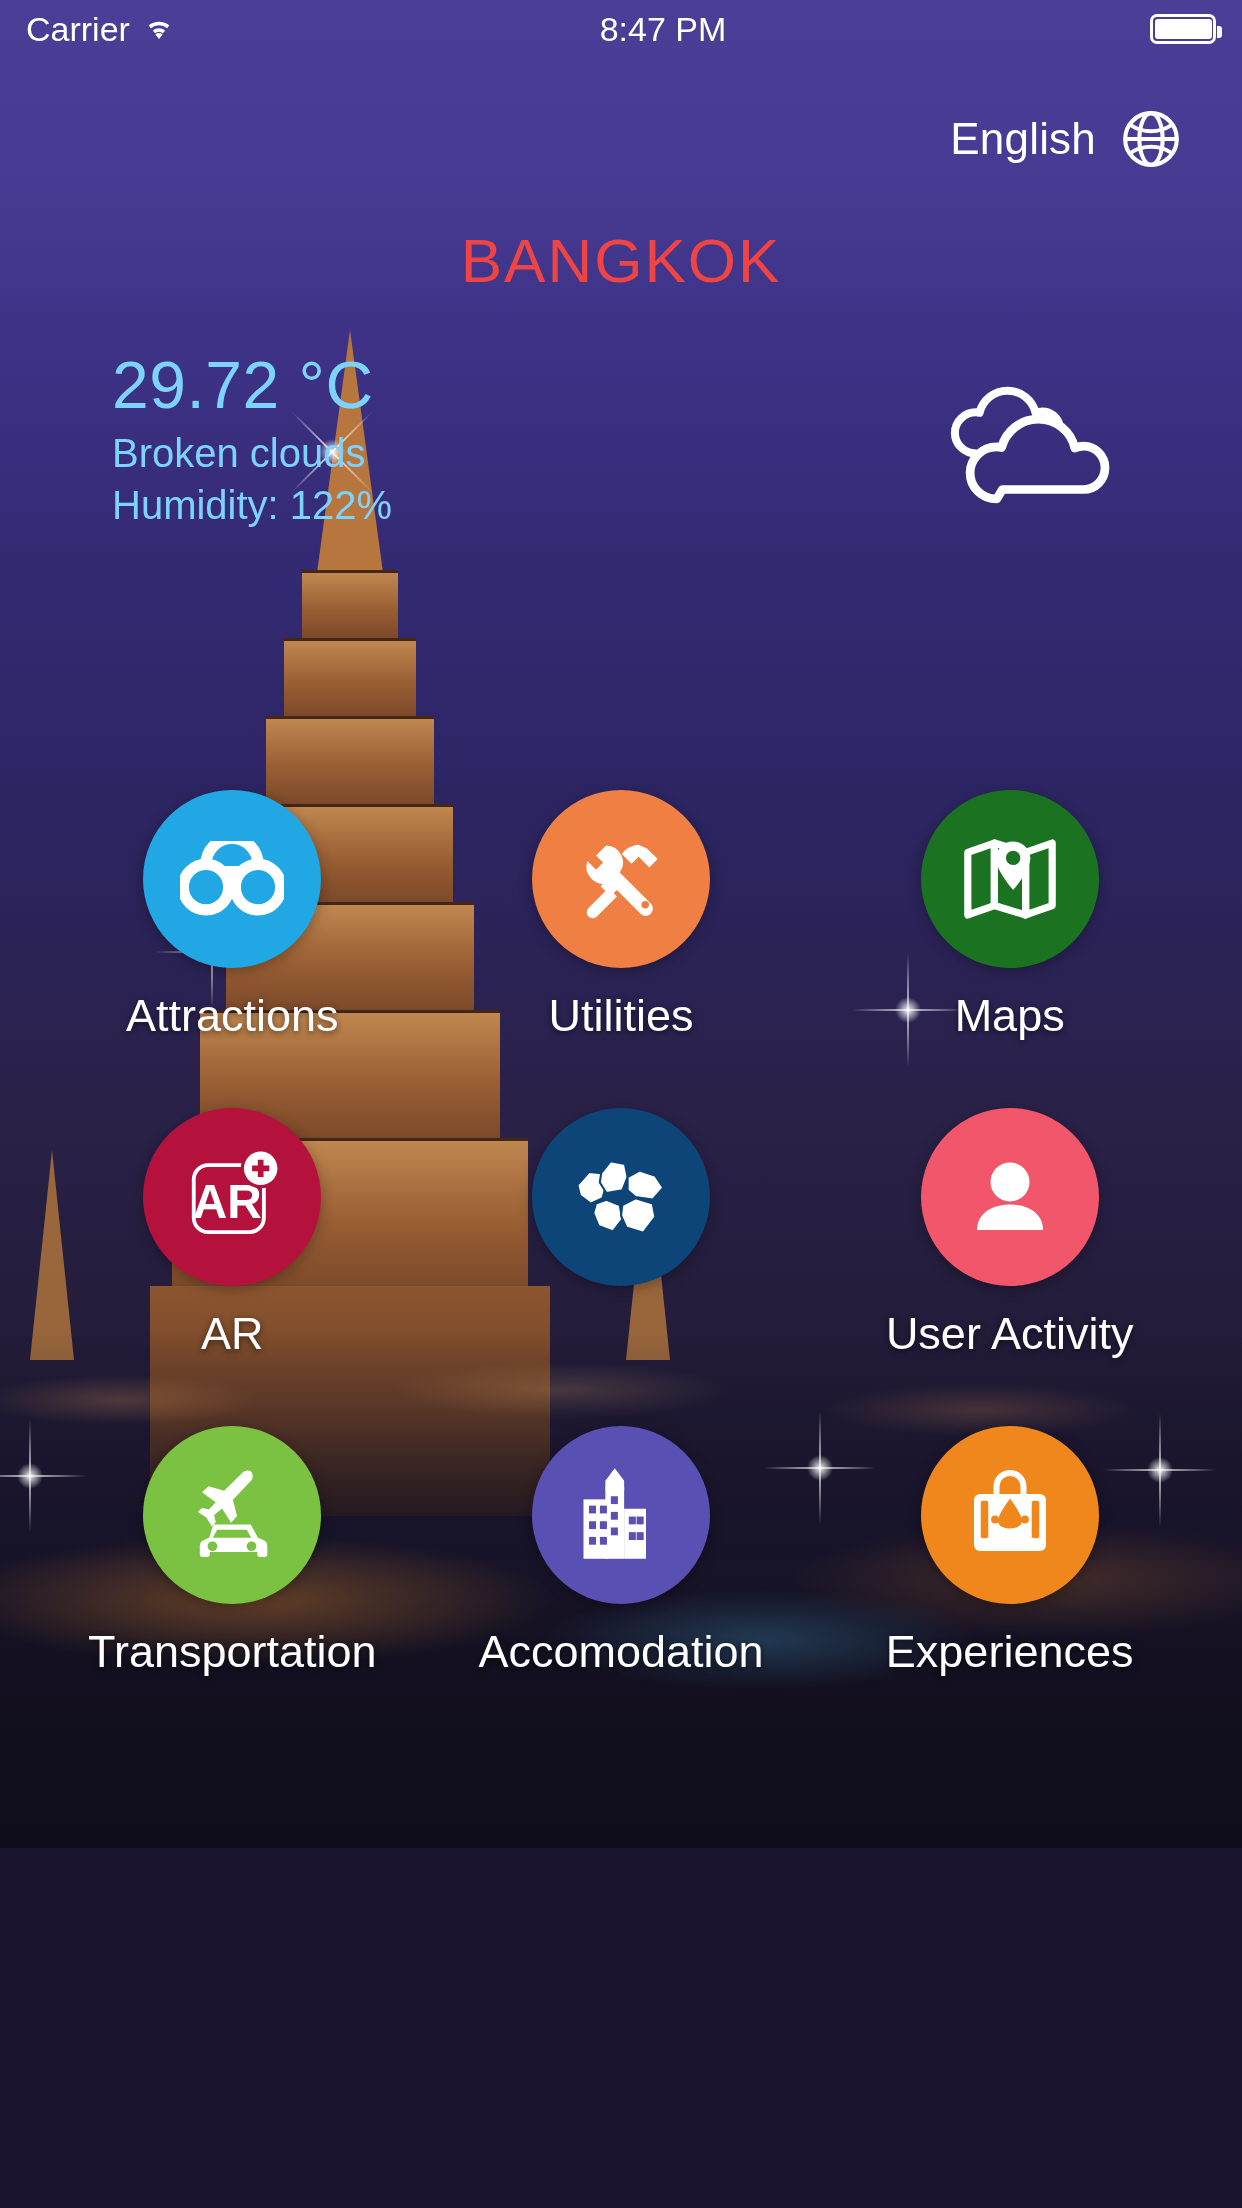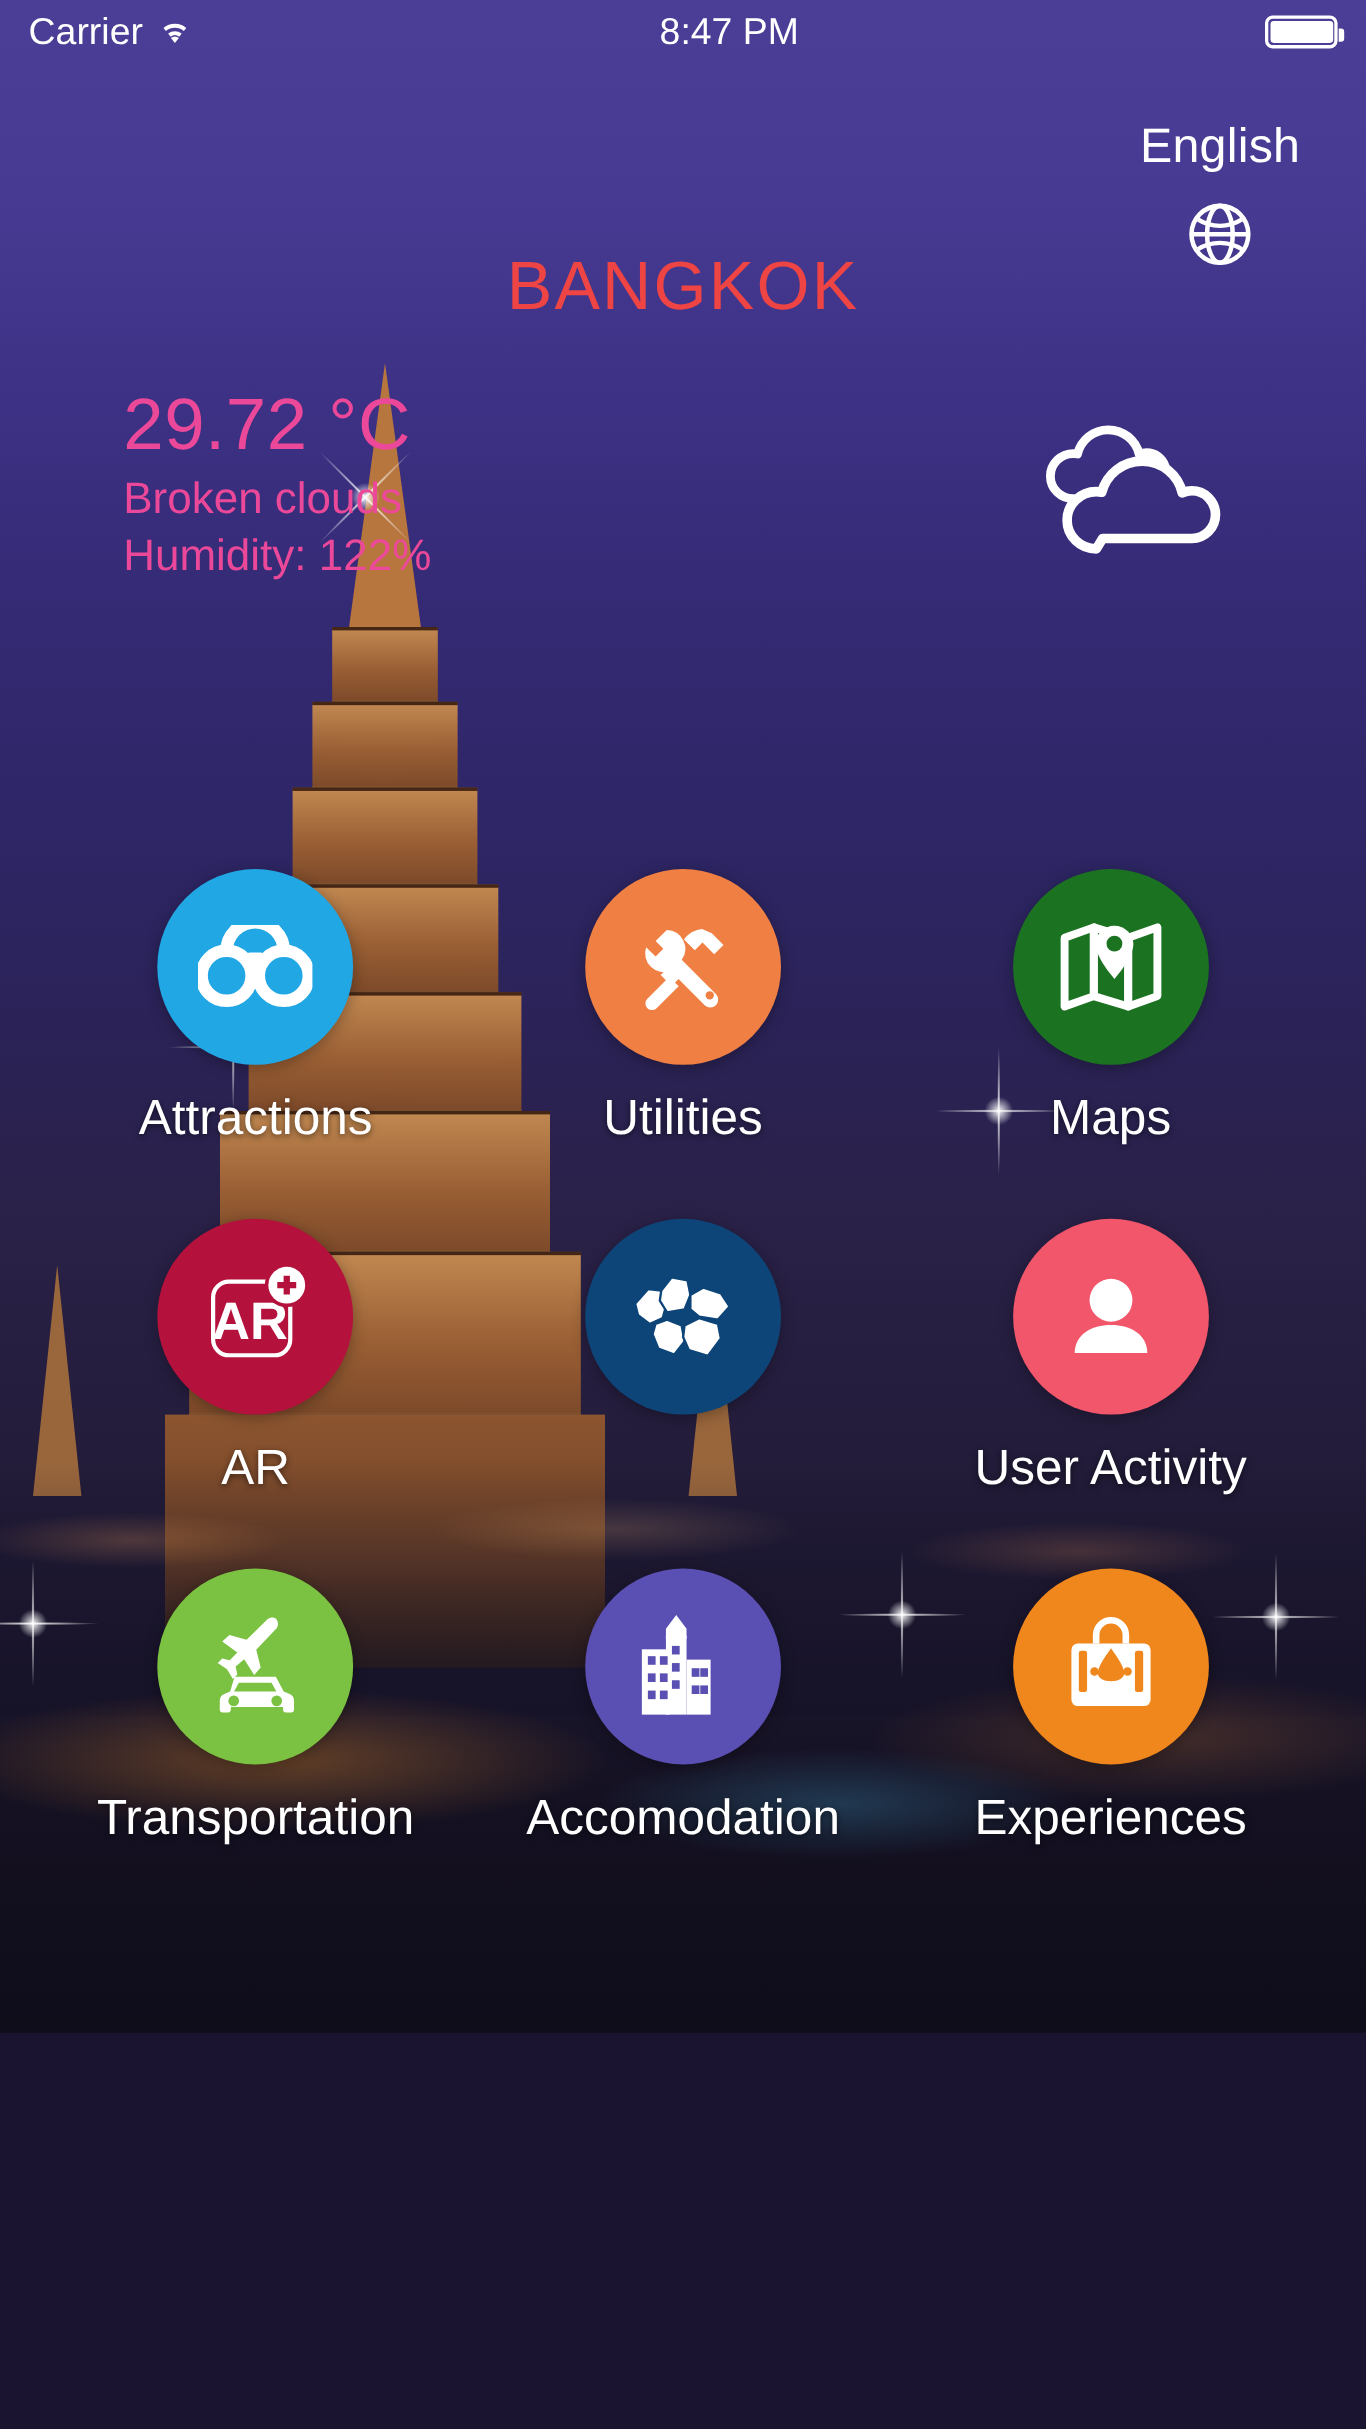--- a/index.html
+++ b/index.html
@@ -135,21 +135,20 @@
     content:""; position:absolute; right:-9px; top:9px;
     width:5px; height:12px; background:#fff; border-radius:0 3px 3px 0;
   }
   .battery .fill { position:absolute; left:2px; top:2px; bottom:2px; width:95%; background:#fff; border-radius:3px; }
 
   
   .lang-row {
     position:absolute; right:60px; top:108px;
     display:flex; align-items:center; gap:24px;
     z-index:30;
-    flex-direction:column;
   }
   .lang-label { color:#fff; font-size:44px; font-weight:400; letter-spacing:.2px; }
 
   
   .city-title {
     position:absolute; left:0; right:0; top:225px;
     text-align:center;
     color:#ef4444;
     font-size:62px;
     letter-spacing:2px;
@@ -157,21 +156,21 @@
     z-index:30;
   }
 
   
   .weather {
     position:absolute; left:0; right:0; top:350px;
     display:flex; align-items:flex-start; justify-content:space-between;
     padding:0 78px 0 112px;
     z-index:30;
   }
-  .weather-text { color:#ec4899; }
+  .weather-text { color:#7dd3fc; }
   .temp { font-size:66px; font-weight:400; line-height:1.08; letter-spacing:.5px; }
   .cond { font-size:40px; font-weight:400; line-height:1.3; margin-top:6px; }
   .humid { font-size:40px; font-weight:400; line-height:1.3; }
   .weather-icon { margin-top:12px; margin-right:40px; }
 
   
   .grid {
     position:absolute; left:0; right:0; top:790px;
     display:grid;
     grid-template-columns:repeat(3,1fr);

